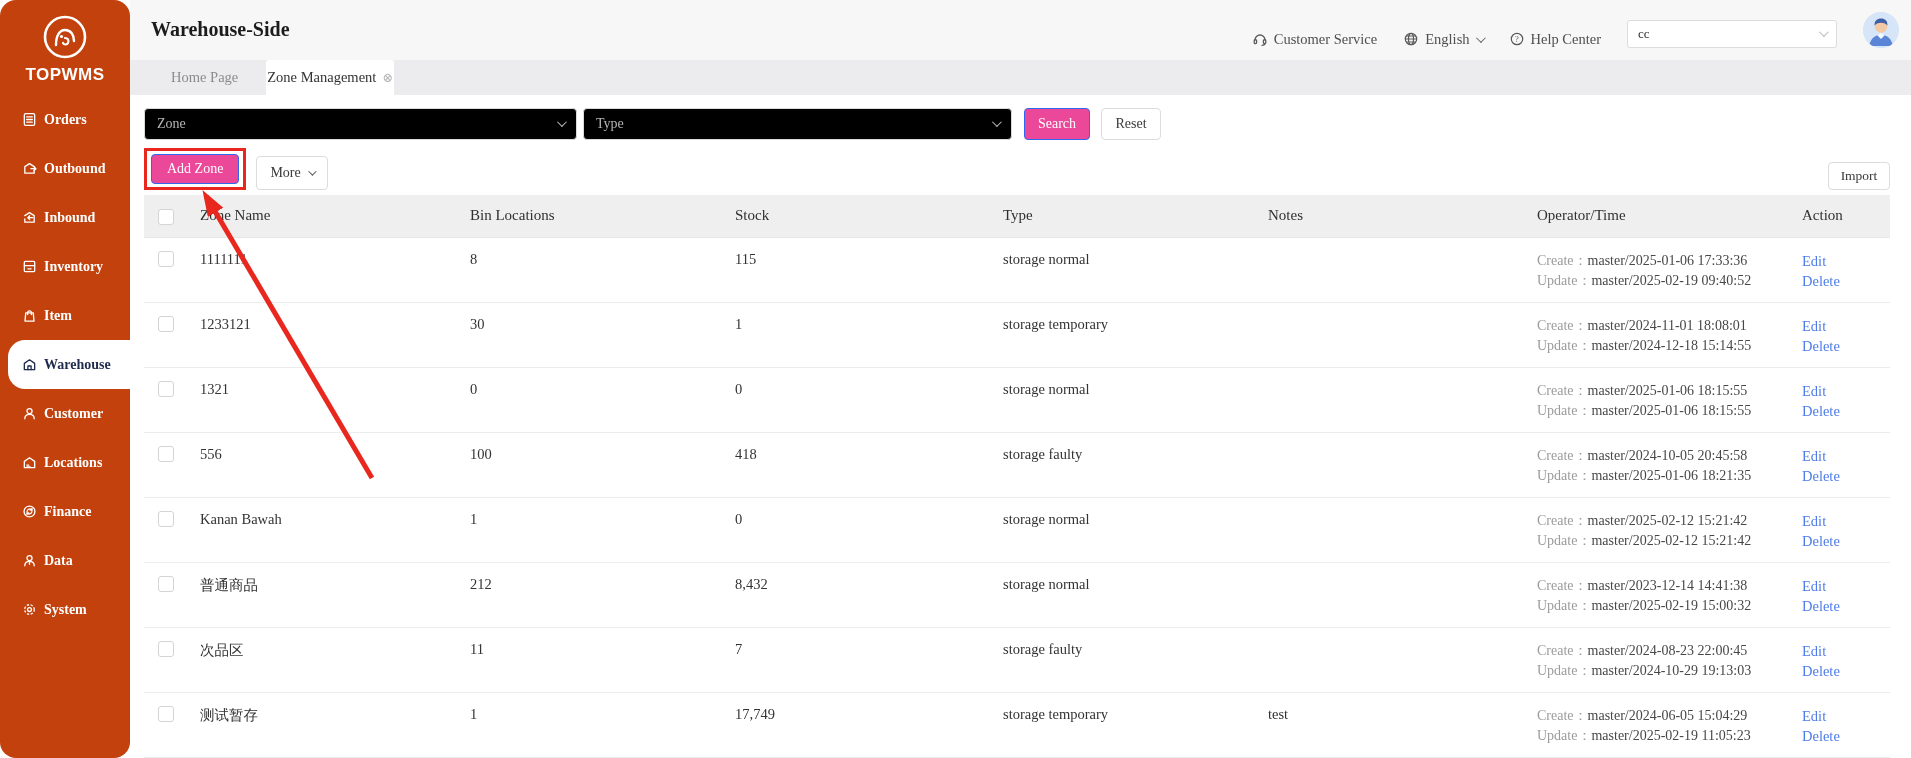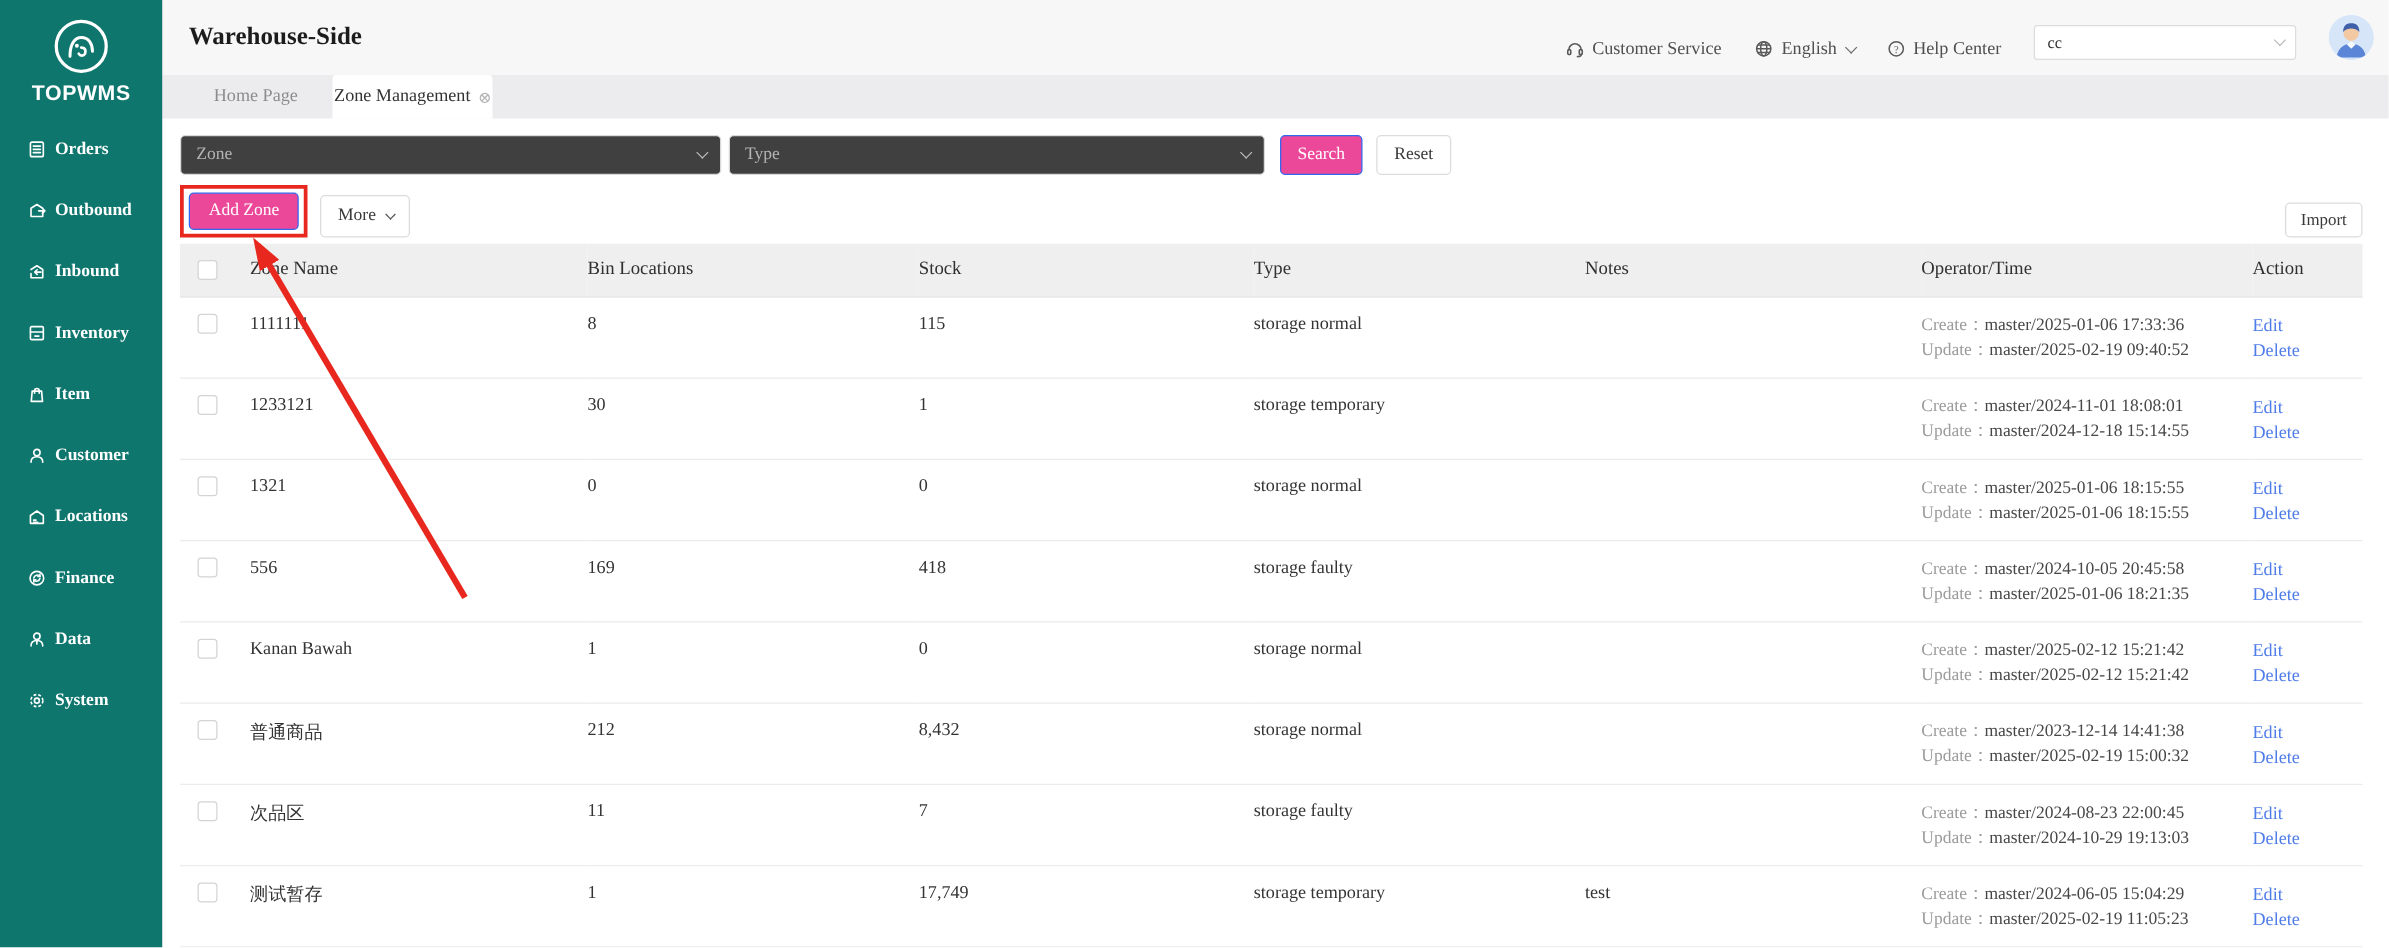--- a/index.html
+++ b/index.html
@@ -1,21 +1,21 @@
 <!DOCTYPE html>
 <html><head>
 <meta charset="utf-8">
 <style>
   * { margin:0; padding:0; box-sizing:border-box; }
   html,body { width:1911px; height:758px; overflow:hidden; background:#fff;
     font-family:"Liberation Serif","DejaVu Serif",serif; }
   .app { display:flex; width:1911px; height:758px; }
 
   
-  .sidebar { width:130px; height:758px; background:#0f766e; flex:0 0 130px; color:#fff; }
+  .sidebar { width:130px; height:758px; background:#c2410c; flex:0 0 130px; color:#fff;border-radius:16px; }
   .logo { text-align:center; padding-top:14px; }
   .logo svg { display:block; margin:0 auto; }
   .logo-text { font-family:"Liberation Sans","DejaVu Sans",sans-serif; font-weight:bold;
     font-size:17px; letter-spacing:.5px; color:#fff; margin-top:5px; }
   .nav { margin-top:10px; }
   .nav-item { height:49px; display:flex; align-items:center; padding-left:22px; cursor:pointer;
     font-weight:bold; font-size:14px; color:#fff; }
   .nav-item .nicon { width:15px; height:15px; margin-right:7px; display:inline-flex; flex:0 0 15px; }
   .nav-item.active { background:#fff; color:#1f2b4d; margin-left:8px; padding-left:14px;
     border-radius:17px 0 0 17px; }
@@ -38,21 +38,21 @@
   
   .tabstrip { height:35px; background:#ececee; display:flex; padding-left:13px; }
   .tab { height:35px; display:flex; align-items:center; justify-content:center; font-size:14.5px;
     color:#8c8c8c; cursor:pointer; padding:0 28px; }
   .tab.active { background:#fff; color:#333; border-radius:3px 3px 0 0; padding:0 1px; }
   .tab-close { color:#b5b5b5; font-size:13px; margin-left:6px; line-height:1; }
 
   
   .content { background:#fff; flex:1; padding:0 0 0 14px; }
   .filter-row { margin-top:13px; display:flex; align-items:center; }
-  .select { height:32px; border:1px solid #d9d9d9; border-radius:4px; background:#404040;
+  .select { height:32px; border:1px solid #d9d9d9; border-radius:4px; background:#000000;
     display:flex; align-items:center; padding:0 12px; color:#b4b4b4; font-size:14px; cursor:pointer; }
   .select .chev { margin-left:auto; border-color:#bdbdbd; }
   .sel-zone { width:433px; margin-right:6px; }
   .sel-type { width:429px; margin-right:12px; }
   .btn { height:32px; border-radius:4px; font-size:14px; display:inline-flex; align-items:center;
     justify-content:center; cursor:pointer; font-family:inherit; }
   .btn-primary { background:#ec4899; color:#fff; border:1px solid #3066f0; }
   .btn-plain { background:#fff; color:#3a3a3a; border:1px solid #dcdcdc; }
   .btn-search { width:66px; margin-right:11px; }
   .btn-reset { width:60px; }
@@ -137,20 +137,29 @@
         <span>Inventory</span>
       </div>
       <div class="nav-item">
         <span class="nicon">
             <svg width="15" height="15" viewBox="0 0 16 16" fill="none" stroke="#fff" stroke-width="1.4" stroke-linecap="round" stroke-linejoin="round">
               <path d="M4 5.2 3.2 14h9.6L12 5.2Z"></path>
               <path d="M6 7V5a2 2 0 0 1 4 0v2"></path>
             </svg>
           </span>
         <span>Item</span>
+      </div>
+      <div class="nav-item active">
+        <span class="nicon">
+            <svg width="15" height="15" viewBox="0 0 16 16" fill="none" stroke="#1f2b4d" stroke-width="1.4" stroke-linecap="round" stroke-linejoin="round">
+              <path d="M2.5 13.5V6.8L8 3l5.5 3.8v6.7Z"></path>
+              <path d="M6.3 13.5V9.6h3.4v3.9"></path>
+            </svg>
+          </span>
+        <span>Warehouse</span>
       </div>
       <div class="nav-item">
         <span class="nicon">
             <svg width="15" height="15" viewBox="0 0 16 16" fill="none" stroke="#fff" stroke-width="1.4" stroke-linecap="round">
               <circle cx="8" cy="5.4" r="2.7"></circle>
               <path d="M3 13.6c0-3 2.2-4.6 5-4.6s5 1.6 5 4.6"></path>
             </svg>
           </span>
         <span>Customer</span>
       </div>
@@ -343,21 +352,21 @@
                 <div class="op-line"><span class="op-label">Update：</span><span class="op-value">master/2025-01-06 18:15:55</span></div>
               </td>
               <td class="c-action">
                 <a class="link">Edit</a>
                 <a class="link">Delete</a>
               </td>
             </tr>
             <tr>
               <td class="c-check"><span class="cb"></span></td>
               <td>556</td>
-              <td>169</td>
+              <td>100</td>
               <td>418</td>
               <td>storage faulty</td>
               <td></td>
               <td>
                 <div class="op-line"><span class="op-label">Create：</span><span class="op-value">master/2024-10-05 20:45:58</span></div>
                 <div class="op-line"><span class="op-label">Update：</span><span class="op-value">master/2025-01-06 18:21:35</span></div>
               </td>
               <td class="c-action">
                 <a class="link">Edit</a>
                 <a class="link">Delete</a>

